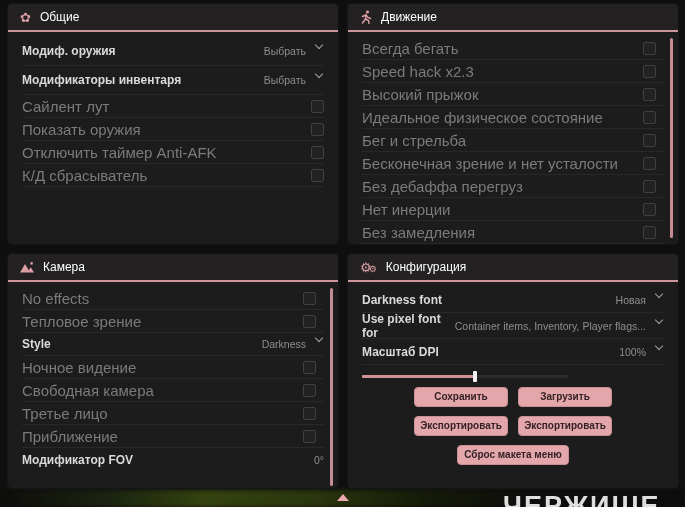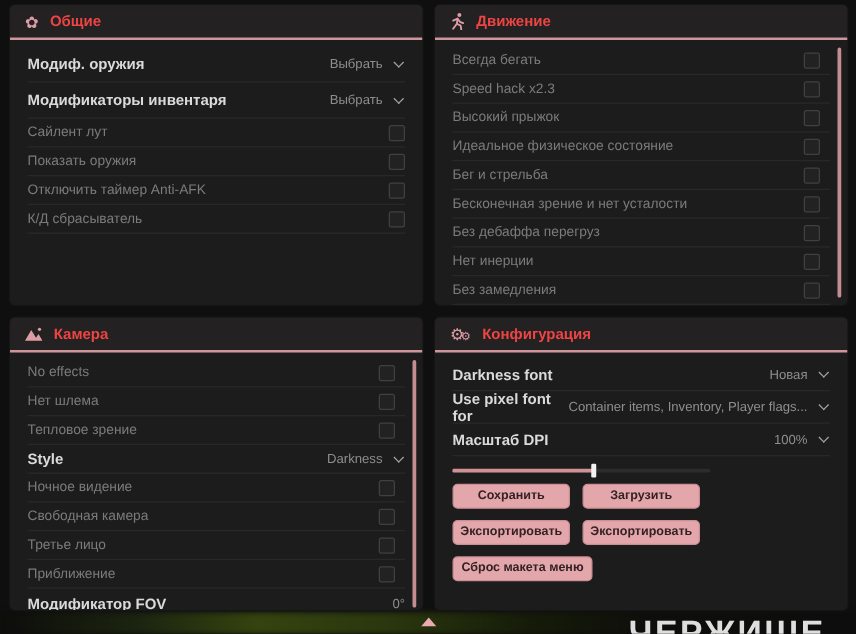--- a/index.html
+++ b/index.html
@@ -25,50 +25,50 @@
   .panel{
     position:absolute;background:#1c1c1c;border-radius:4px;overflow:hidden;
     box-shadow:0 0 0 1px #151515;
   }
   .phead{
     height:26px;display:flex;align-items:center;gap:9px;padding:0 12px;
     background:#232122;border-bottom:2px solid #cd969b;
   }
   .picon{color:#dc9ea4;font-size:13px;line-height:1;display:flex;align-items:center}
   .picon .g2{font-size:9px;margin-left:-3px;margin-top:5px}
-  .ptitle{color:#ef4444;font-size:12px;font-weight:bold}
+  .ptitle{color:#ffffff;font-size:12px;font-weight:normal}
   .rows{padding:5px 14px 0 14px;position:relative}
   .row{
     display:flex;align-items:center;justify-content:space-between;
     border-bottom:1px solid #282828;
   }
   .ddrow{height:28px}
   .cbrow{height:22px}
   .cfgrow{height:25px}
-  .lbl{color:#7b7b7b;font-size:11px}
+  .lbl{color:#7b7b7b;font-size:15px}
   .lbl.strong{color:#dadada;font-weight:bold;font-size:12px}
-  .dd{display:flex;align-items:center;gap:10px;cursor:pointer;padding-right:2px}
+  .dd{display:flex;align-items:flex-start;gap:10px;cursor:pointer;padding-right:2px}
   .val{color:#8e8e8e;font-size:10.5px;white-space:nowrap}
   .chev{
     width:5px;height:5px;border-right:1.5px solid #a3a3a3;border-bottom:1.5px solid #a3a3a3;
     transform:rotate(45deg);margin-top:-3px;flex:0 0 auto;
   }
   .cb{
     width:11px;height:11px;border:1px solid #404040;border-radius:2px;
     background:#222222;flex:0 0 auto;
   }
   .mv .cb,.cam .cb{margin-right:8px}
   .scrollbar{position:absolute;right:5px;width:3px;background:#c48d92;border-radius:2px}
   .sliderrow{display:block;border-bottom:none;padding-top:5px}
   .srtop{display:flex;align-items:center;justify-content:space-between}
   .track{position:relative;height:3px;background:#2c2c2c;margin-top:5px;border-radius:1px}
   .fill{height:100%;background:#cf9196;border-radius:1px}
   .knob{position:absolute;top:-4px;width:4px;height:11px;background:#f2f2f2;margin-left:-2px;border-radius:1px}
   .track.w205{width:206px}
-  .btnrow{display:flex;justify-content:flex-start;gap:10px;margin-top:9px}
+  .btnrow{display:flex;justify-content:center;gap:10px;margin-top:9px}
   .btn{
     background:#e3a7ab;color:#342124;font-size:10px;font-weight:bold;text-align:center;
     width:92px;padding:3px 0 4px 0;border-radius:4px;cursor:pointer;border:1px solid #c98f94;
   }
   .btn.wide{width:110px}
   svg{display:block}
 </style>
 </head>
 <body>
 
@@ -177,24 +177,20 @@
       </svg>
     </span>
     <span class="ptitle">Камера</span>
   </div>
   <div class="rows">
     <div class="row cbrow">
       <span class="lbl">No effects</span>
       <span class="cb"></span>
     </div>
     <div class="row cbrow">
-      <span class="lbl">Нет шлема</span>
-      <span class="cb"></span>
-    </div>
-    <div class="row cbrow">
       <span class="lbl">Тепловое зрение</span>
       <span class="cb"></span>
     </div>
     <div class="row cbrow">
       <span class="lbl strong">Style</span>
       <div class="dd">
         <span class="val">Darkness</span>
         <span class="chev"></span>
       </div>
     </div>

